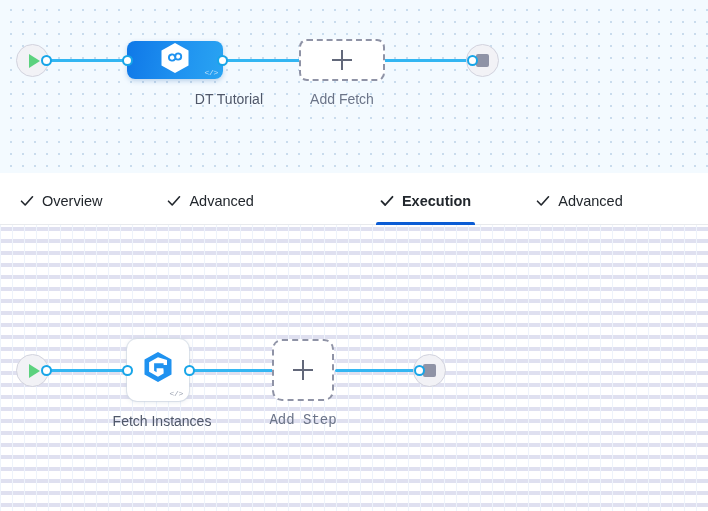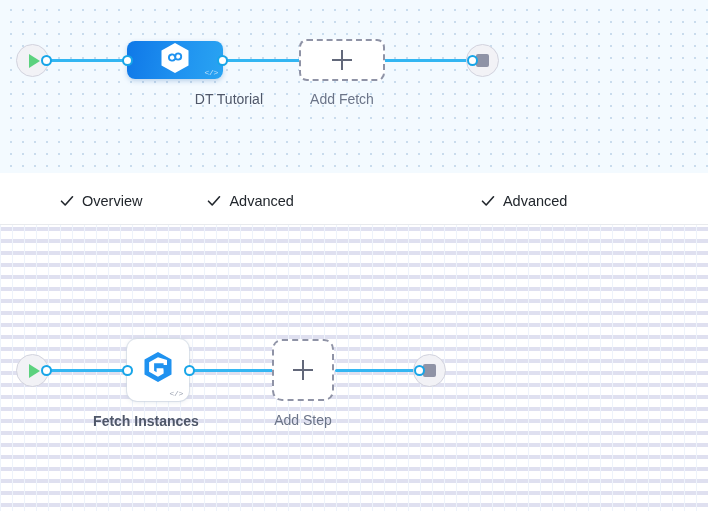--- a/index.html
+++ b/index.html
@@ -50,21 +50,20 @@
   }
 
   
   .tabbar {
     position: absolute; left: 0; top: 177px;
     width: 708px; height: 48px;
     background: #ffffff;
     border-bottom: 1px solid #e8eaed;
     display: flex;
     align-items: stretch;
-    padding-left: 40px;
   }
   .tab {
     display: flex;
     align-items: center;
     gap: 8px;
     padding: 0 2px;
     cursor: pointer;
     position: relative;
     color: #22272d;
     font-size: 14.5px;
@@ -256,20 +255,28 @@
         <svg width="14" height="14" viewBox="0 0 14 14">
             <path d="M1.5 7.2 L5.2 11 L12.5 2.8" fill="none" stroke="#22272d" stroke-width="1.6" stroke-linecap="round" stroke-linejoin="round"></path>
           </svg>
       </span>
       <span>Advanced</span>
     </div>
     <div class="tab-sp"></div>
 
     <div class="tab-sp"></div>
 
+    <div class="tab active">
+      <span class="chk">
+        <svg width="14" height="14" viewBox="0 0 14 14">
+            <path d="M1.5 7.2 L5.2 11 L12.5 2.8" fill="none" stroke="#22272d" stroke-width="1.8" stroke-linecap="round" stroke-linejoin="round"></path>
+          </svg>
+      </span>
+      <span>Execution</span>
+    </div>
     <div class="tab-sp"></div>
 
     <div class="tab">
       <span class="chk">
         <svg width="14" height="14" viewBox="0 0 14 14">
             <path d="M1.5 7.2 L5.2 11 L12.5 2.8" fill="none" stroke="#22272d" stroke-width="1.6" stroke-linecap="round" stroke-linejoin="round"></path>
           </svg>
       </span>
       <span>Advanced</span>
     </div>
@@ -291,26 +298,26 @@
         <svg width="30" height="32" viewBox="0 0 30 32">
           <path d="M15 1 L28.5 8.6 L28.5 23.4 L15 31 L1.5 23.4 L1.5 8.6 Z
                    M15 6.3 L6.1 11.3 L6.1 20.7 L15 25.7 L20.6 22.5 L20.6 17.2 L13.6 17.2 L13.6 21.2 L11.1 19.8 L11.1 12.2 L20.6 12.2 L20.6 13.9 L24 13.9 L24 8.9 Z" fill="#1f92f0" fill-rule="evenodd"></path>
           <path d="M13.6 14.6 L24 14.6 L24 18.4 L20.6 18.4 L20.6 16.2 L13.6 16.2 Z" fill="#1f92f0"></path>
         </svg>
       </span>
       <span class="codetag">&lt;/&gt;</span>
     </div>
     <div class="port" style="left:122px; top:140px;"></div>
     <div class="port" style="left:184px; top:140px;"></div>
-    <div class="nodelabel" style="left:56px; top:188px; width:180px;font-weight:bold;">Fetch Instances</div>
+    <div class="nodelabel" style="left:72px; top:188px; width:180px;">Fetch Instances</div>
 
     <div class="node-add add-step-box" style="left:272px; top:114px;">
       <span class="plus"></span>
     </div>
-    <div class="nodelabel muted" style="left:213px; top:187px; width:180px;">Add Step</div>
+    <div class="nodelabel muted" style="left:213px; top:187px; width:180px;font-family:Liberation Mono, monospace;">Add Step</div>
 
     <div class="port" style="left:414px; top:140px;"></div>
     <div class="endcircle" style="left:413px; top:129px;">
       <div class="stopsq"></div>
     </div>
   </div>
 
 </div>
 
 </body></html>

